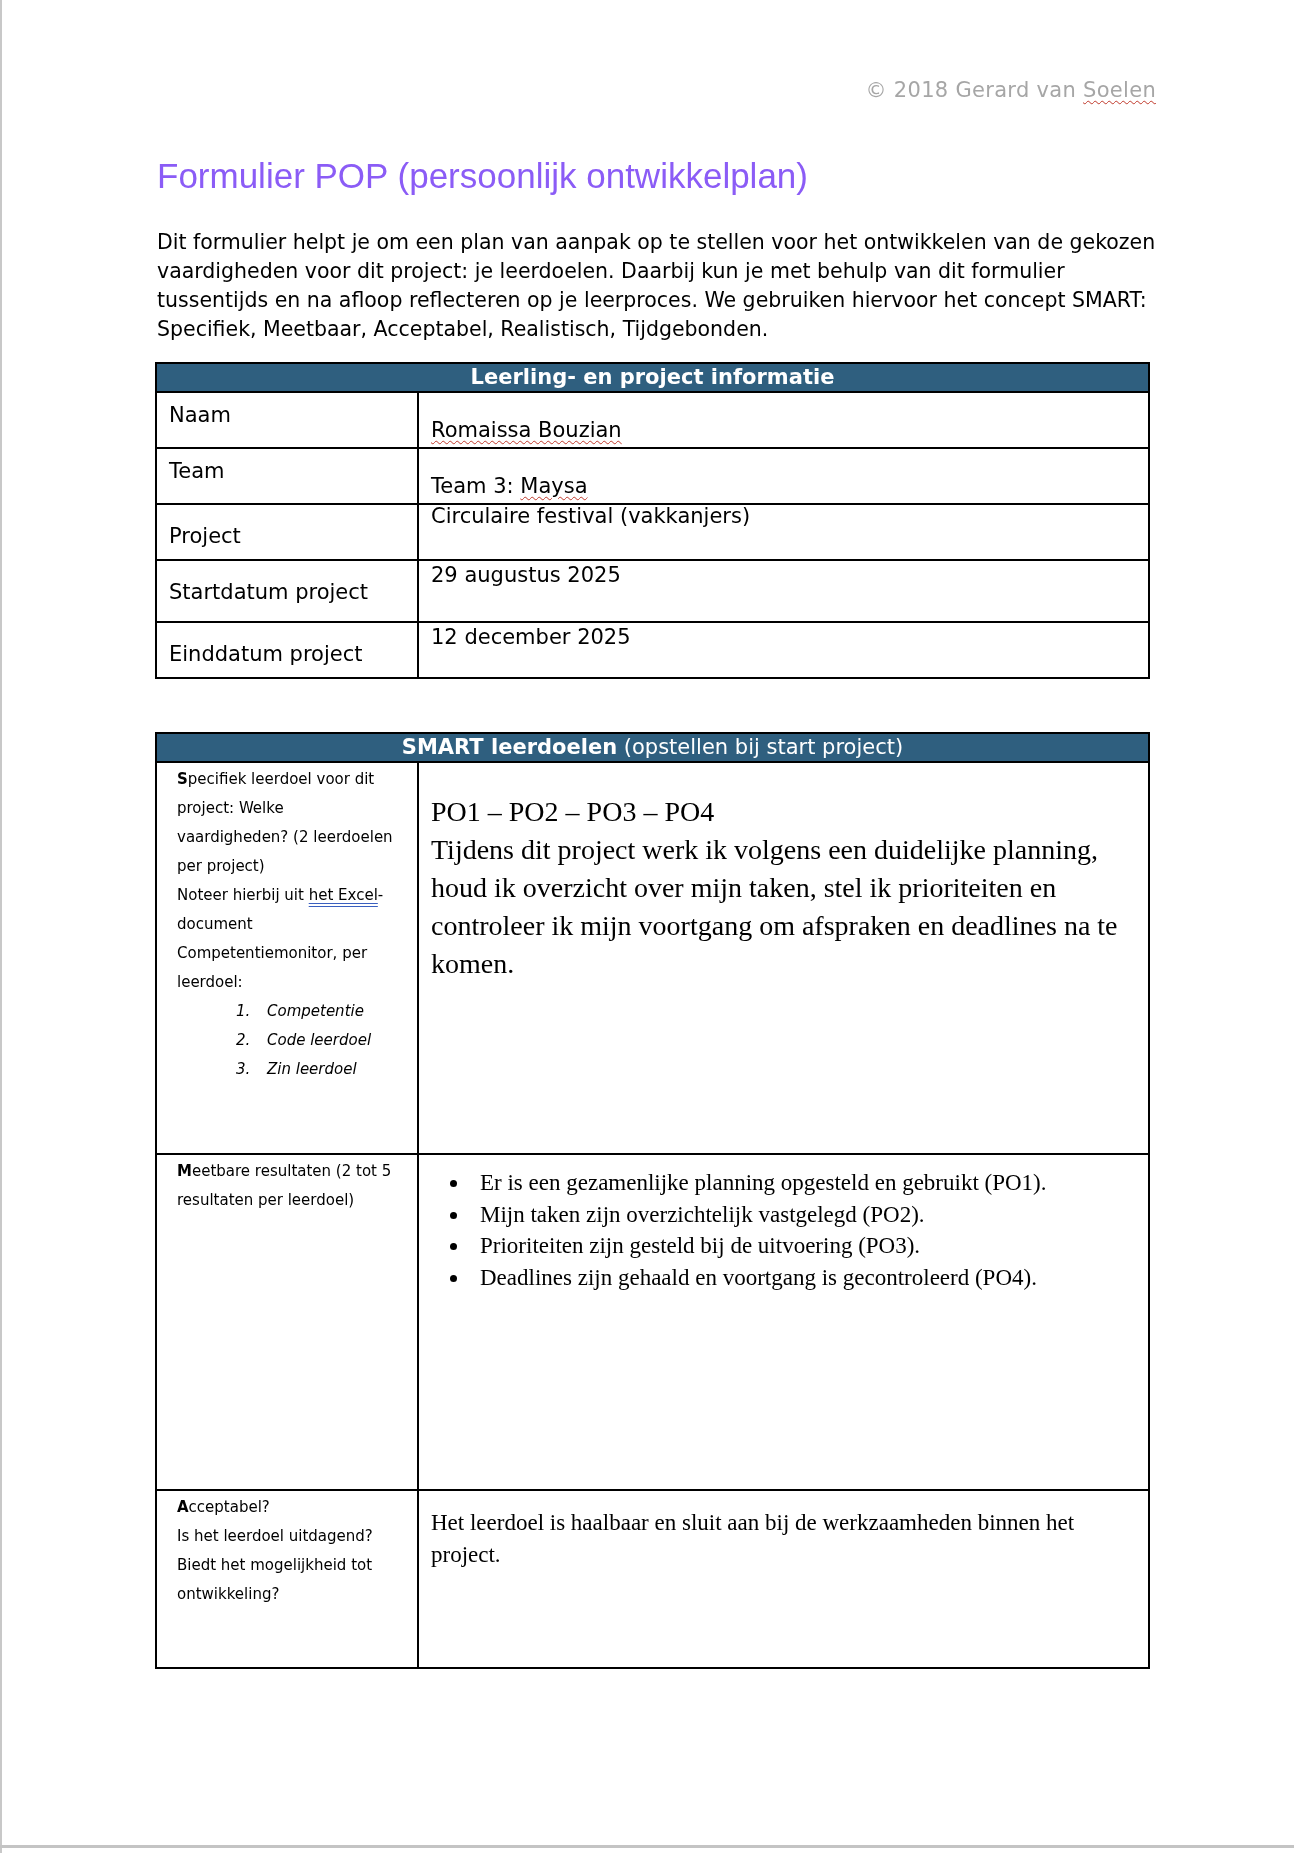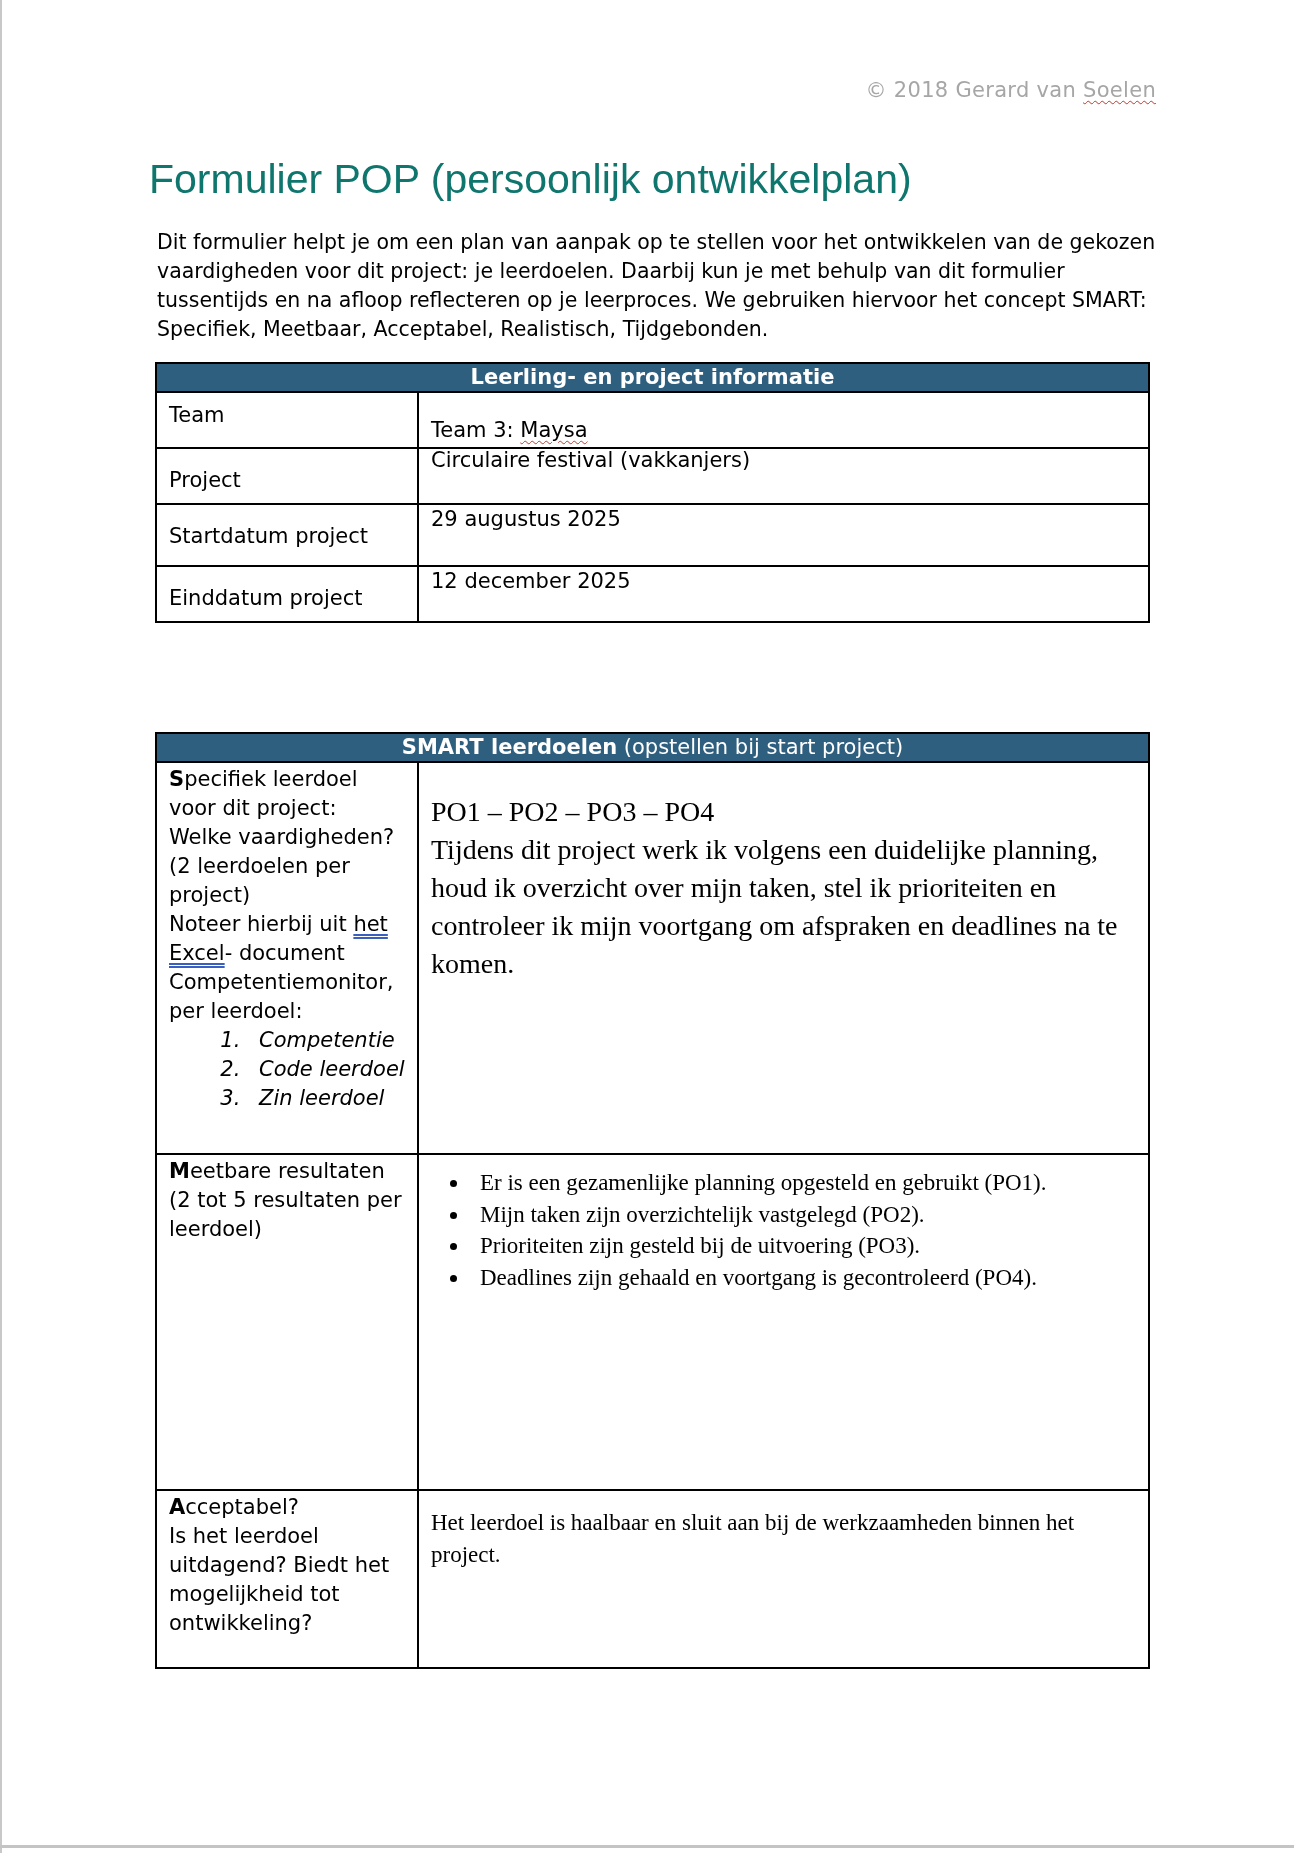--- a/index.html
+++ b/index.html
@@ -13,23 +13,23 @@
   .bottom-edge { position: absolute; left: 0; top: 1845px; width: 1294px; height: 3px; background: #c4c4c4; }
 
   .copyright {
     position: absolute; right: 138px; top: 78px;
     font-size: 21px; color: #a6a6a6; letter-spacing: 0.3px;
   }
   .wavy { text-decoration: underline wavy #c0392b; text-decoration-thickness: 1px; text-underline-offset: 3px; }
   .blue-dbl { text-decoration: underline double #3a5fbf; text-underline-offset: 3px; }
 
   .title {
-    position: absolute; left: 149px; top: 156px;
+    position: absolute; left: 157px; top: 156px;
     font-family: "Liberation Sans", sans-serif;
-    font-size: 41px; color: #0f766e; margin: 0; font-weight: normal;
+    font-size: 35px; color: #8b5cf6; margin: 0; font-weight: normal;
   }
   .intro {
     position: absolute; left: 157px; top: 228px; width: 1000px;
     font-size: 20.5px; line-height: 29px; margin: 0;
   }
 
   table.form {
     position: absolute; left: 155px; width: 995px;
     border-collapse: collapse; table-layout: fixed;
   }
@@ -44,21 +44,21 @@
   .col-label { width: 262px; }
 
   #info { top: 362px; }
   #info td { font-size: 21px; }
   #info tr.r td { height: 54px; }
   .cell-wrap { position: relative; height: 100%; }
   .lbl-text { position: absolute; left: 12px; }
   .val-text { position: absolute; left: 12px; }
 
   #smart { top: 732px; }
-  #smart td.lbl { font-size: 21px; line-height: 29px; padding: 2px 12px; }
+  #smart td.lbl { font-size: 15px; line-height: 29px; padding: 2px 20px; }
   #smart td.lbl b { font-weight: bold; }
   #smart ol { margin: 0; padding-left: 78px; font-style: italic; }
   #smart ol li { padding-left: 12px; }
   .serif { font-family: "Liberation Serif", serif; }
   .goal { font-size: 28px; line-height: 38px; padding: 30px 12px 0 12px; }
   .bullets { font-size: 23px; line-height: 31.5px; margin: 12px 0 0 0; padding-left: 51px; }
   .bullets li { padding-left: 10px; }
   .accept { font-size: 23px; line-height: 32px; padding: 16px 12px 0 12px; }
 </style>
 </head>
@@ -80,20 +80,32 @@
       <col class="col-label">
       <col>
     </colgroup>
   <tbody>
       <tr>
     <th class="hdr" colspan="2">Leerling- en project informatie</th>
   </tr>
   <tr class="r">
     <td>
           <div class="cell-wrap" style="height:54px">
+            <span class="lbl-text" style="top:10px">Naam</span>
+          </div>
+        </td>
+    <td>
+          <div class="cell-wrap" style="height:54px">
+            <span class="val-text wavy" style="top:25px">Romaissa Bouzian</span>
+          </div>
+        </td>
+  </tr>
+  <tr class="r">
+    <td>
+          <div class="cell-wrap" style="height:54px">
             <span class="lbl-text" style="top:10px">Team</span>
           </div>
         </td>
     <td>
           <div class="cell-wrap" style="height:54px">
             <span class="val-text" style="top:25px"><span>Team 3: </span><span class="wavy">Maysa</span></span>
           </div>
         </td>
   </tr>
   <tr class="r">

